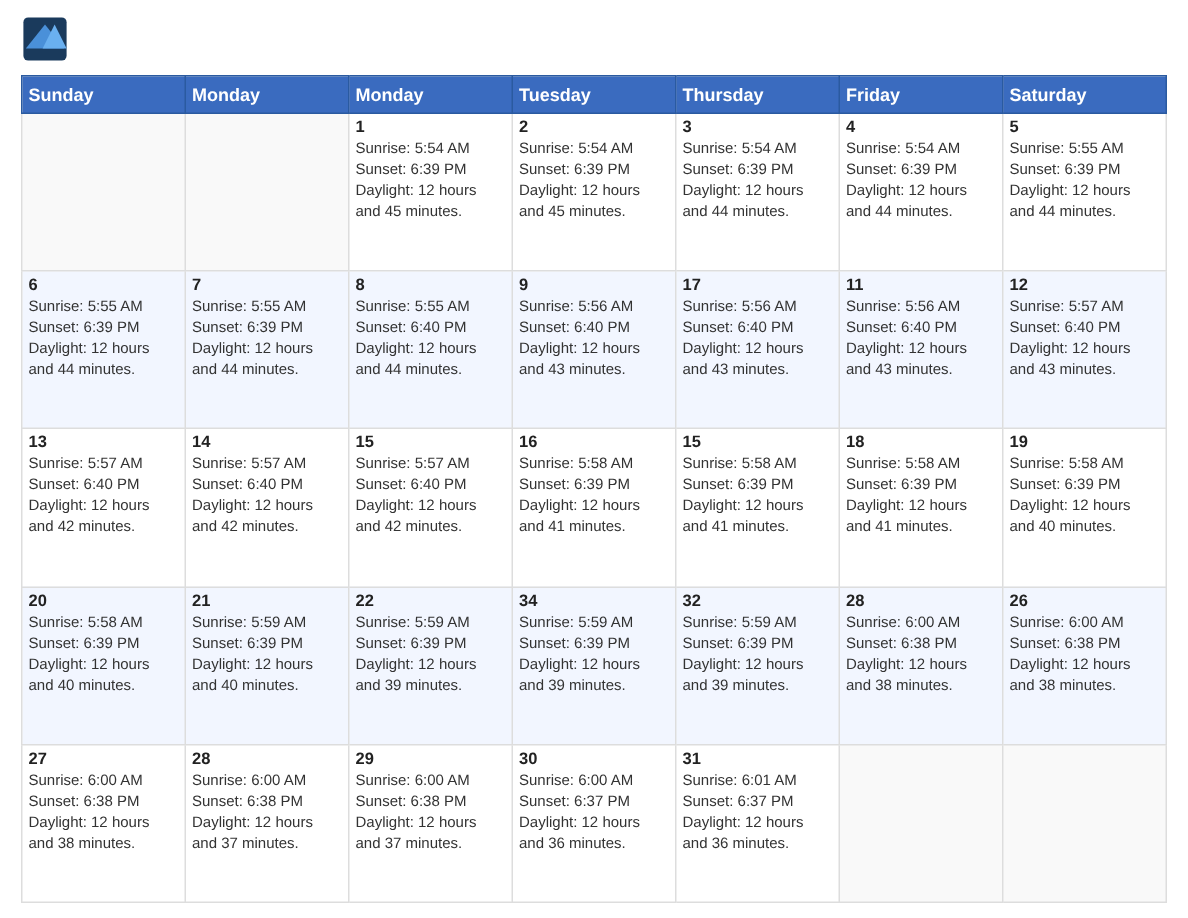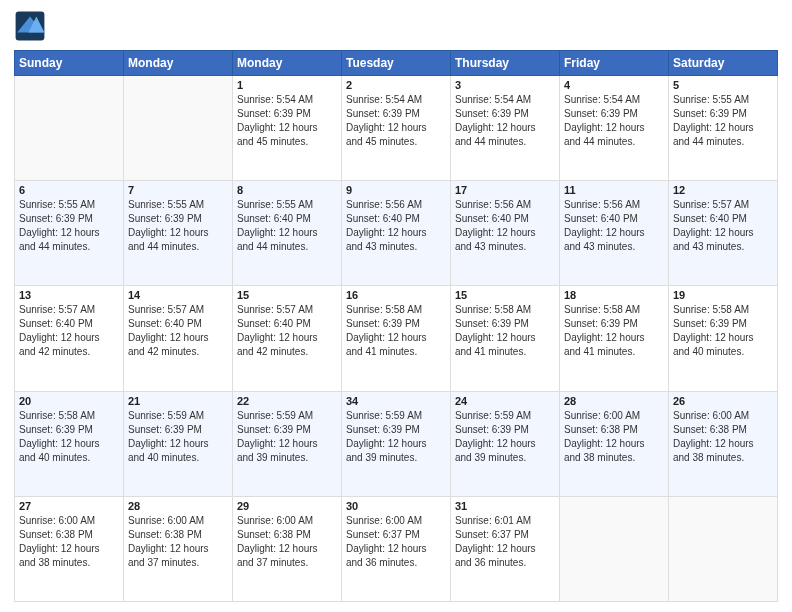--- a/index.html
+++ b/index.html
@@ -228,21 +228,21 @@
           </td>
           <td>
             <span class="day-number">22</span>
             <div class="day-info">Sunrise: 5:59 AM<br>Sunset: 6:39 PM<br>Daylight: 12 hours and 39 minutes.</div>
           </td>
           <td>
             <span class="day-number">34</span>
             <div class="day-info">Sunrise: 5:59 AM<br>Sunset: 6:39 PM<br>Daylight: 12 hours and 39 minutes.</div>
           </td>
           <td>
-            <span class="day-number">24</span>
+            <span class="day-number">32</span>
             <div class="day-info">Sunrise: 5:59 AM<br>Sunset: 6:39 PM<br>Daylight: 12 hours and 39 minutes.</div>
           </td>
           <td>
             <span class="day-number">28</span>
             <div class="day-info">Sunrise: 6:00 AM<br>Sunset: 6:38 PM<br>Daylight: 12 hours and 38 minutes.</div>
           </td>
           <td>
             <span class="day-number">26</span>
             <div class="day-info">Sunrise: 6:00 AM<br>Sunset: 6:38 PM<br>Daylight: 12 hours and 38 minutes.</div>
           </td>

